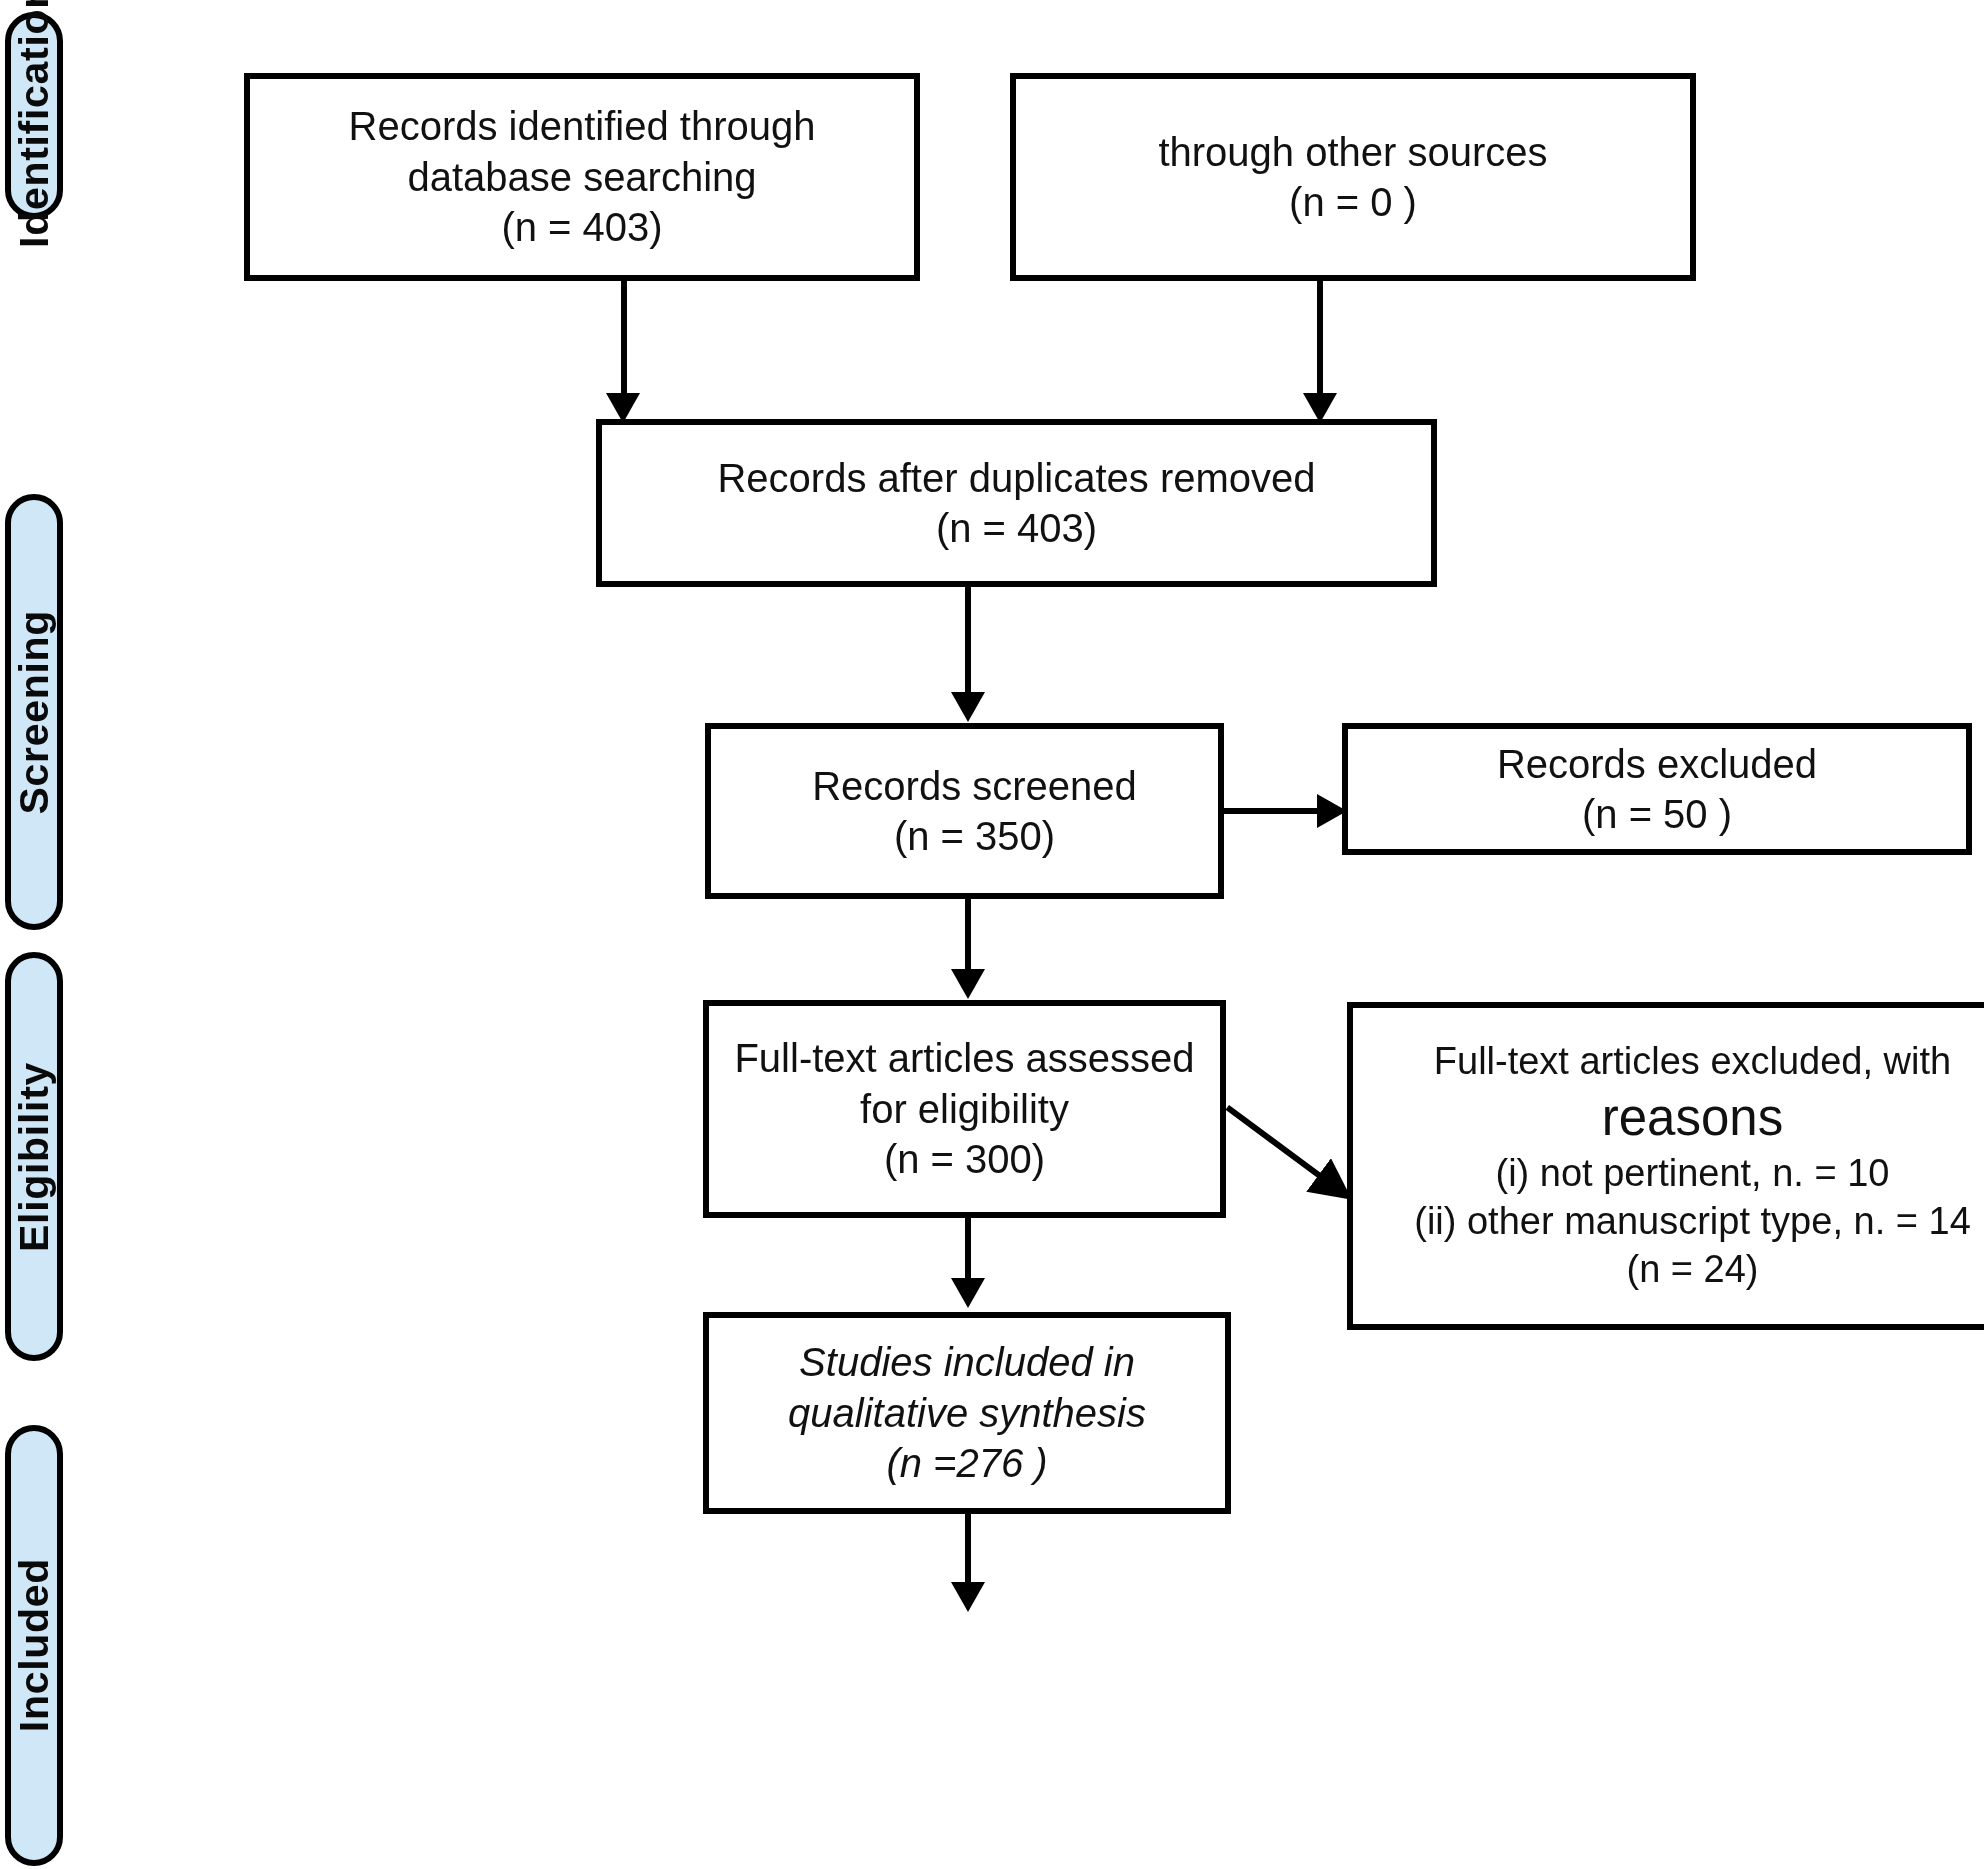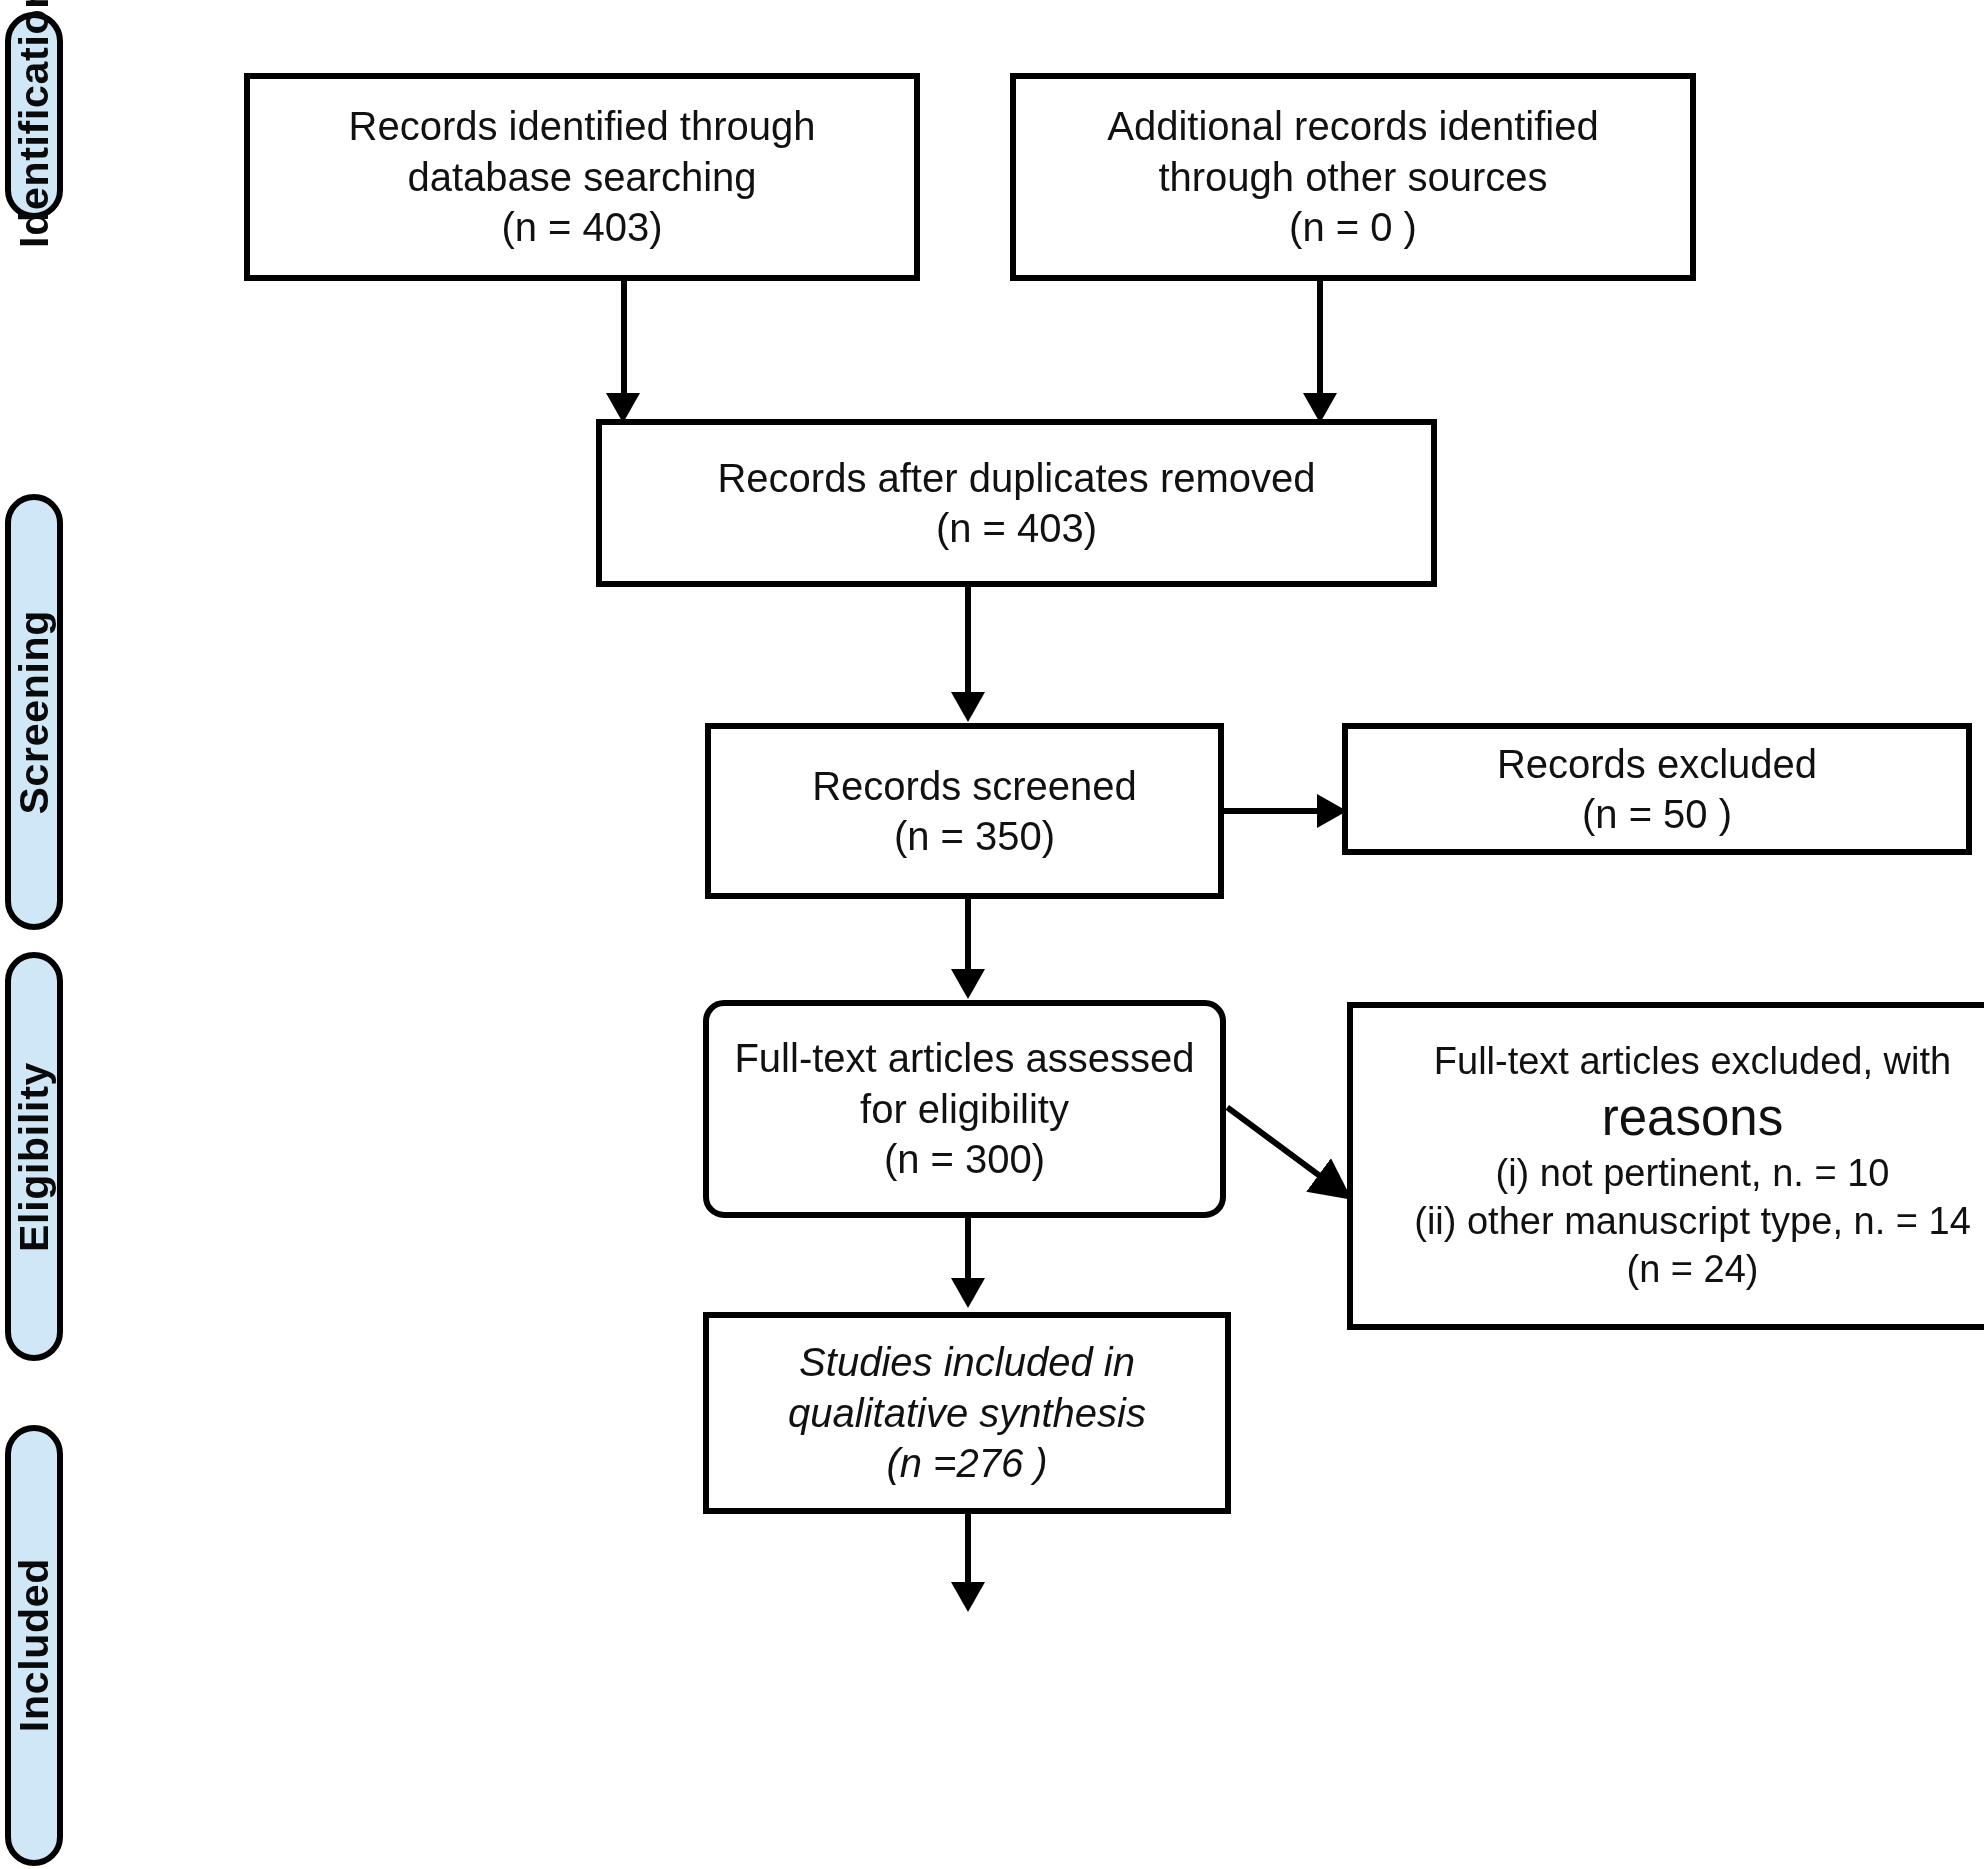--- a/index.html
+++ b/index.html
@@ -118,21 +118,20 @@
     <span class="stage-text">Included</span>
   </div>
 
   <div class="flow-box" style="left:244px; top:73px; width:676px; height:208px;">
     <div class="line">Records identified through</div>
     <div class="line">database searching</div>
     <div class="line">(n = 403)</div>
   </div>
 
   <div class="flow-box" style="left:1010px; top:73px; width:686px; height:208px;">
-    <div class="line">Additional records identified</div>
     <div class="line">through other sources</div>
     <div class="line">(n = 0 )</div>
   </div>
 
   <div class="v-line" style="left:621px; top:280px; height:119px;"></div>
   <div class="arrow-down" style="left:606px; top:393px;"></div>
 
   <div class="v-line" style="left:1317px; top:280px; height:119px;"></div>
   <div class="arrow-down" style="left:1303px; top:393px;"></div>
 
@@ -153,21 +152,21 @@
     <div class="line">Records excluded</div>
     <div class="line">(n = 50 )</div>
   </div>
 
   <div class="h-line" style="left:1223px; top:808px; width:96px;"></div>
   <div class="arrow-right" style="left:1317px; top:794px;"></div>
 
   <div class="v-line" style="left:965px; top:899px; height:73px;"></div>
   <div class="arrow-down" style="left:951px; top:969px;"></div>
 
-  <div class="flow-box" style="left:703px; top:1000px; width:523px; height:218px;border-radius:21px;">
+  <div class="flow-box" style="left:703px; top:1000px; width:523px; height:218px;">
     <div class="line">Full-text articles assessed</div>
     <div class="line">for eligibility</div>
     <div class="line">(n = 300)</div>
   </div>
 
   <div class="flow-box left-align" style="left:1347px; top:1002px; width:691px; height:328px;">
     <div class="line" style="font-size:38px;">Full-text articles excluded, with</div>
     <div class="line" style="font-size:51px;">reasons</div>
     <div class="line lft" style="font-size:38px;">(i) not pertinent, n. = 10</div>
     <div class="line lft" style="font-size:38px;">(ii) other manuscript type, n. = 14</div>

